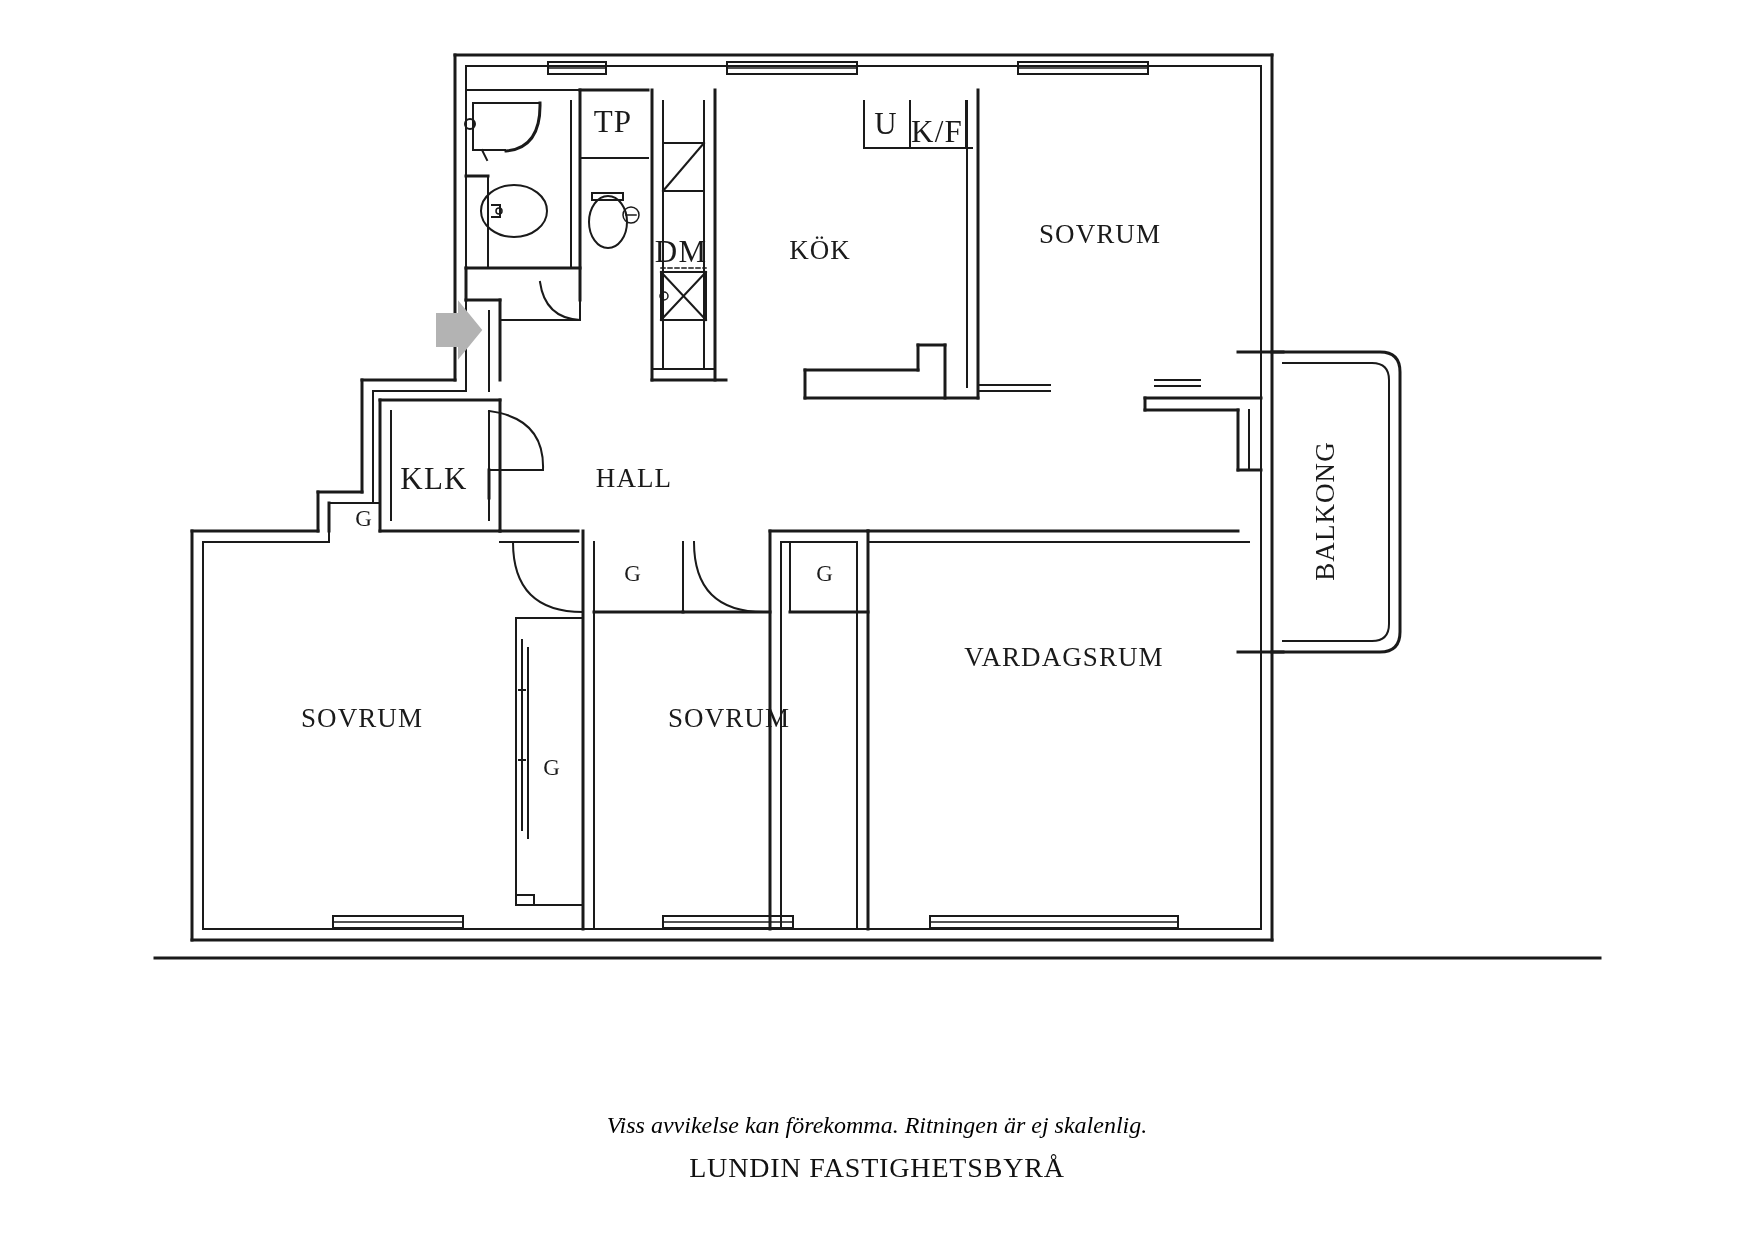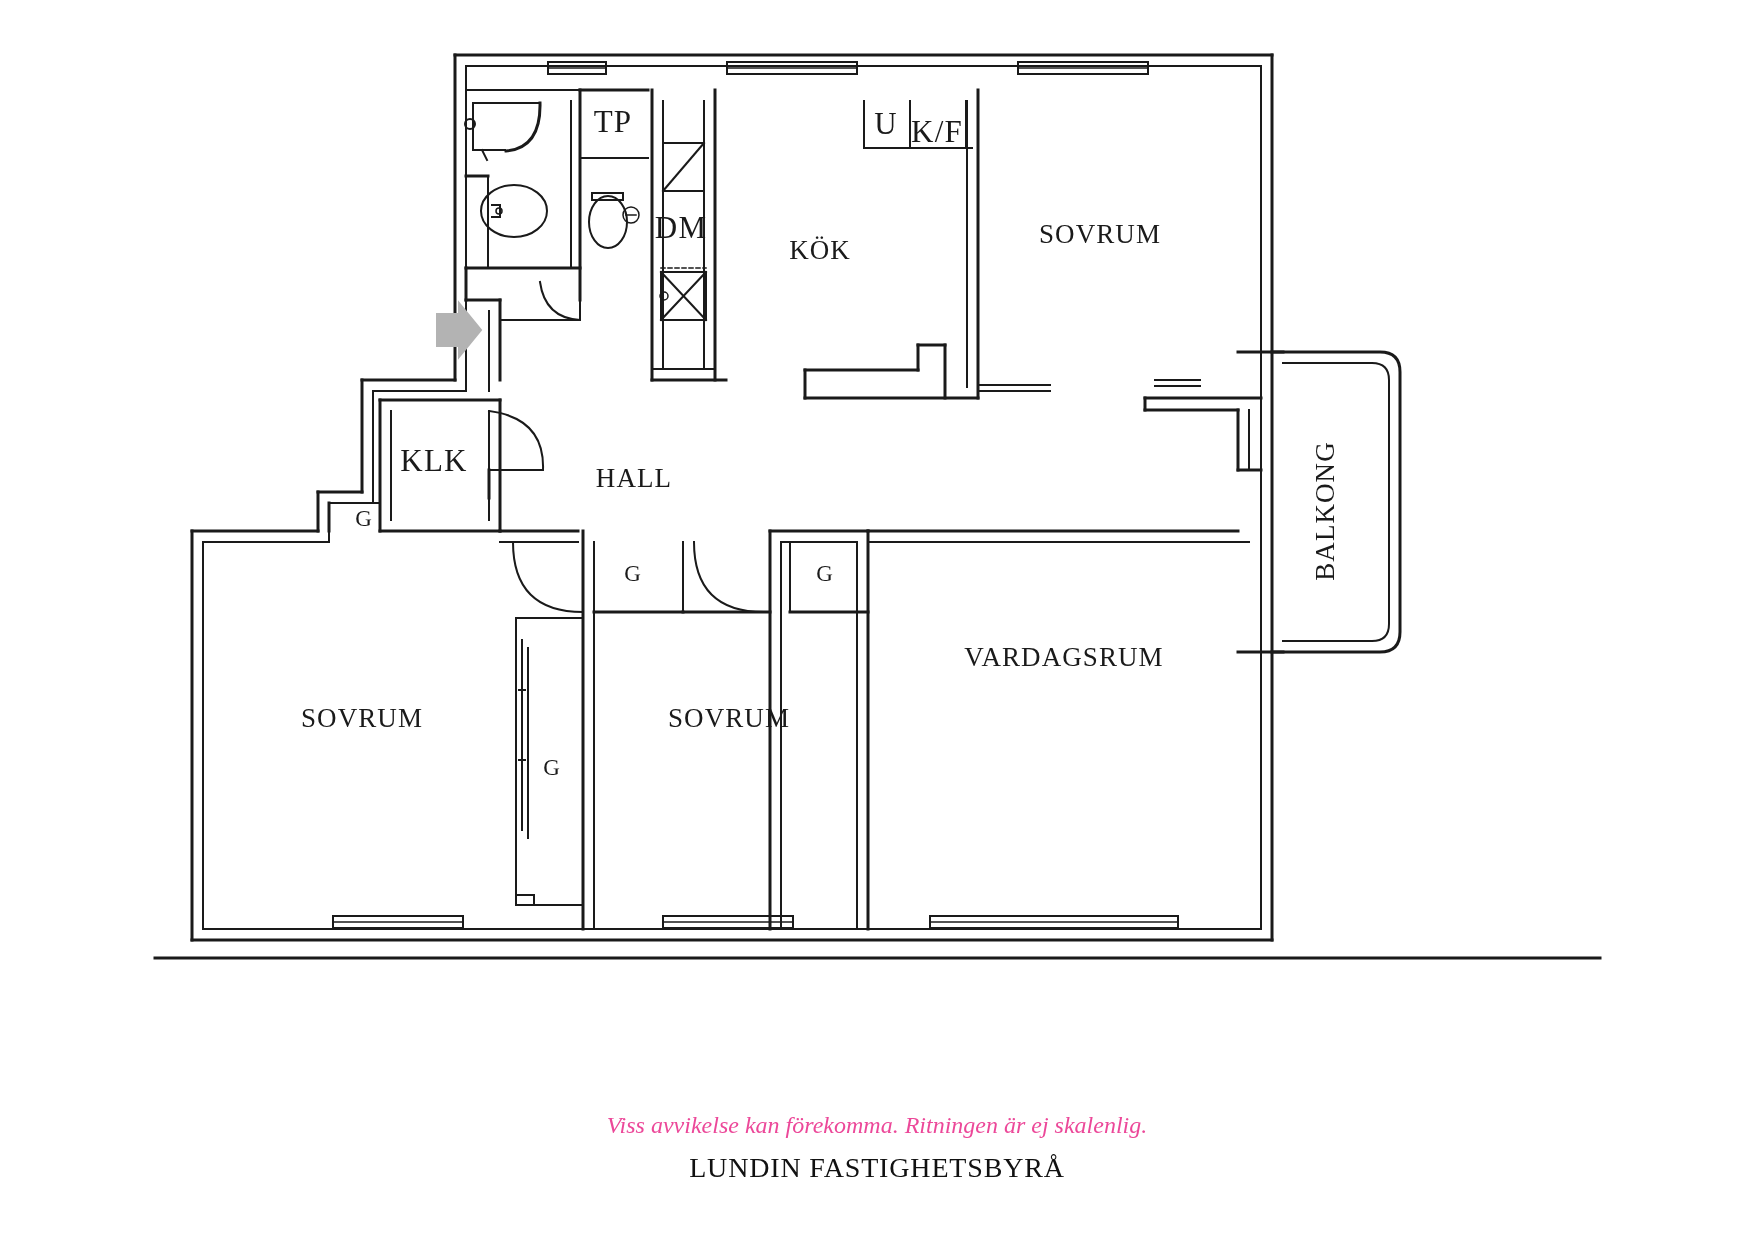--- a/index.html
+++ b/index.html
@@ -42,21 +42,21 @@
   }
   #disclaimer {
     position: absolute;
     top: 1112px;
     left: 0;
     width: 1754px;
     text-align: center;
     font-style: italic;
     font-size: 24px;
     font-family: "Liberation Serif", serif;
-    color: #ec4899;
+    color: #000000;
   }
   #company {
     position: absolute;
     top: 1152px;
     left: 0;
     width: 1754px;
     text-align: center;
     font-size: 28px;
     letter-spacing: 0.03em;
     font-family: "Liberation Serif", serif;
@@ -253,26 +253,26 @@
       <path d="M 519 690 L 525 690" stroke-width="2"></path>
       <path d="M 519 760 L 525 760" stroke-width="2"></path>
       <path d="M 516 895 L 534 895" stroke-width="2"></path>
       <path d="M 534 895 L 534 905" stroke-width="2"></path>
 
       <path d="M 155 958 L 1600 958" stroke-width="3"></path>
     </g>
   </svg>
 
   <div class="room-label lbl-med" style="left:613px; top:122px;">TP</div>
-  <div class="room-label lbl-med" style="left:681px; top:228px;">DM</div>
+  <div class="room-label lbl-med" style="left:681px; top:252px;">DM</div>
   <div class="room-label lbl-big" style="left:820px; top:250px;">KÖK</div>
   <div class="room-label lbl-med" style="left:886px; top:124px;">U</div>
   <div class="room-label lbl-med" style="left:937px; top:132px;">K/F</div>
   <div class="room-label lbl-big" style="left:1100px; top:234px;">SOVRUM</div>
-  <div class="room-label lbl-med" style="left:434px; top:461px;">KLK</div>
+  <div class="room-label lbl-med" style="left:434px; top:479px;">KLK</div>
   <div class="room-label lbl-big" style="left:634px; top:478px;">HALL</div>
   <div class="room-label lbl-g" style="left:364px; top:519px;">G</div>
   <div class="room-label lbl-g" style="left:633px; top:574px;">G</div>
   <div class="room-label lbl-g" style="left:825px; top:574px;">G</div>
   <div class="room-label lbl-g" style="left:552px; top:768px;">G</div>
   <div class="room-label lbl-big" style="left:362px; top:718px;">SOVRUM</div>
   <div class="room-label lbl-big" style="left:729px; top:718px;">SOVRUM</div>
   <div class="room-label lbl-big" style="left:1064px; top:657px;">VARDAGSRUM</div>
   <div class="room-label lbl-big vertical" style="left:1325px; top:511px;">BALKONG</div>
 

